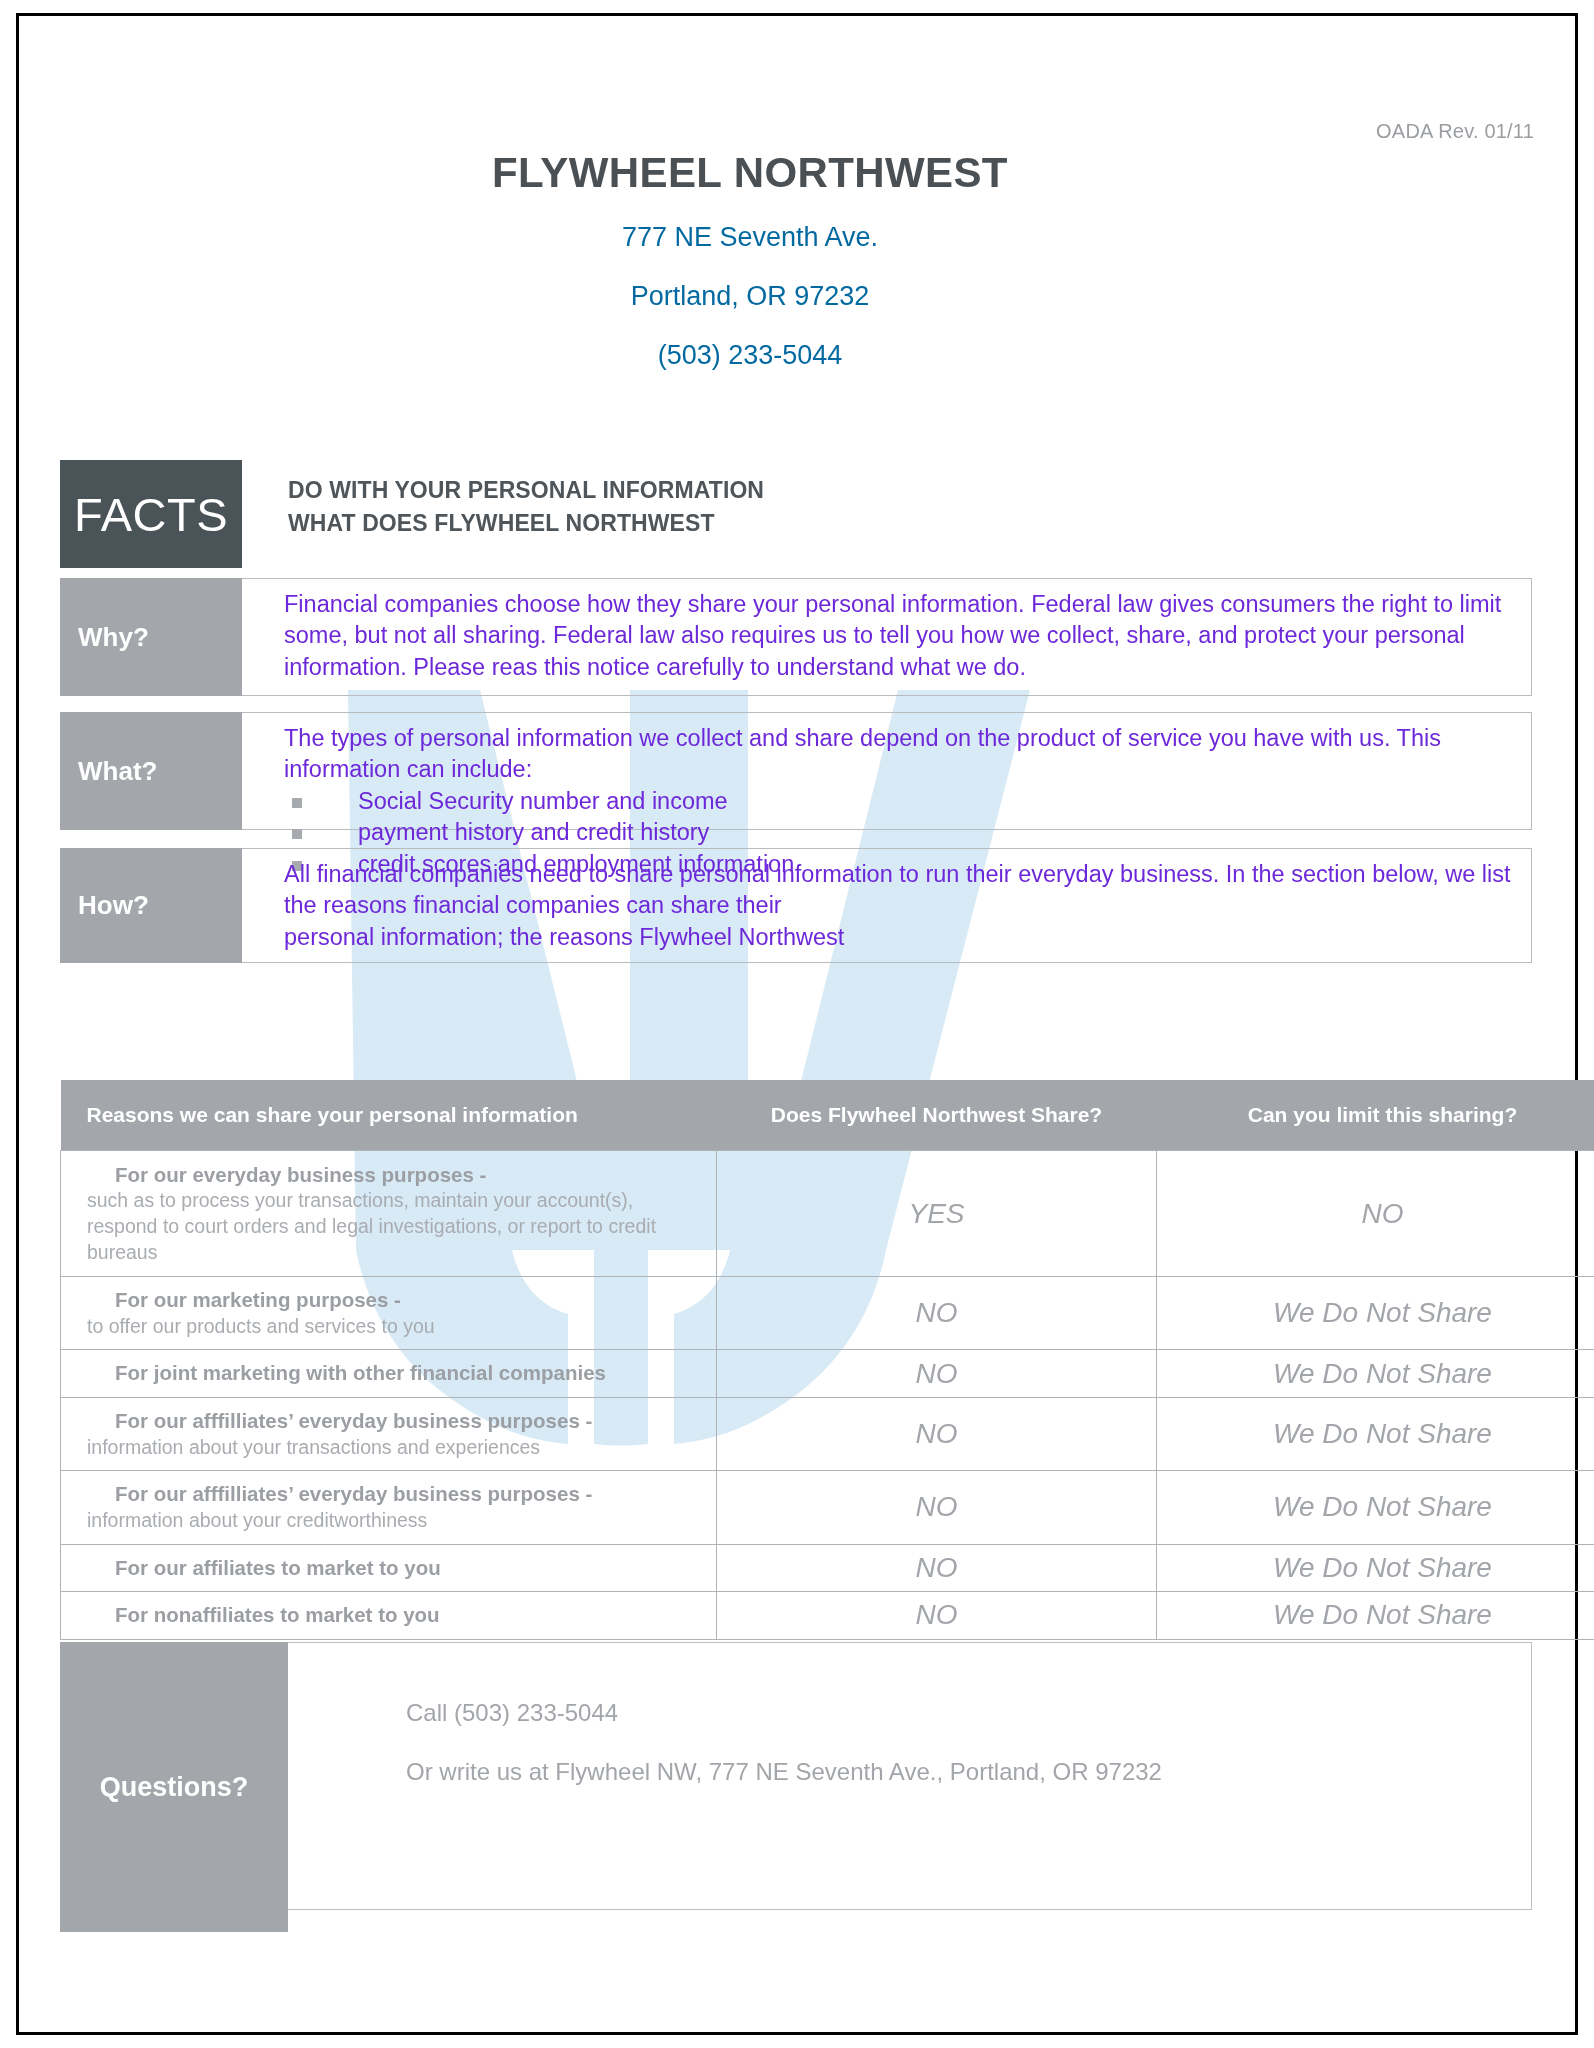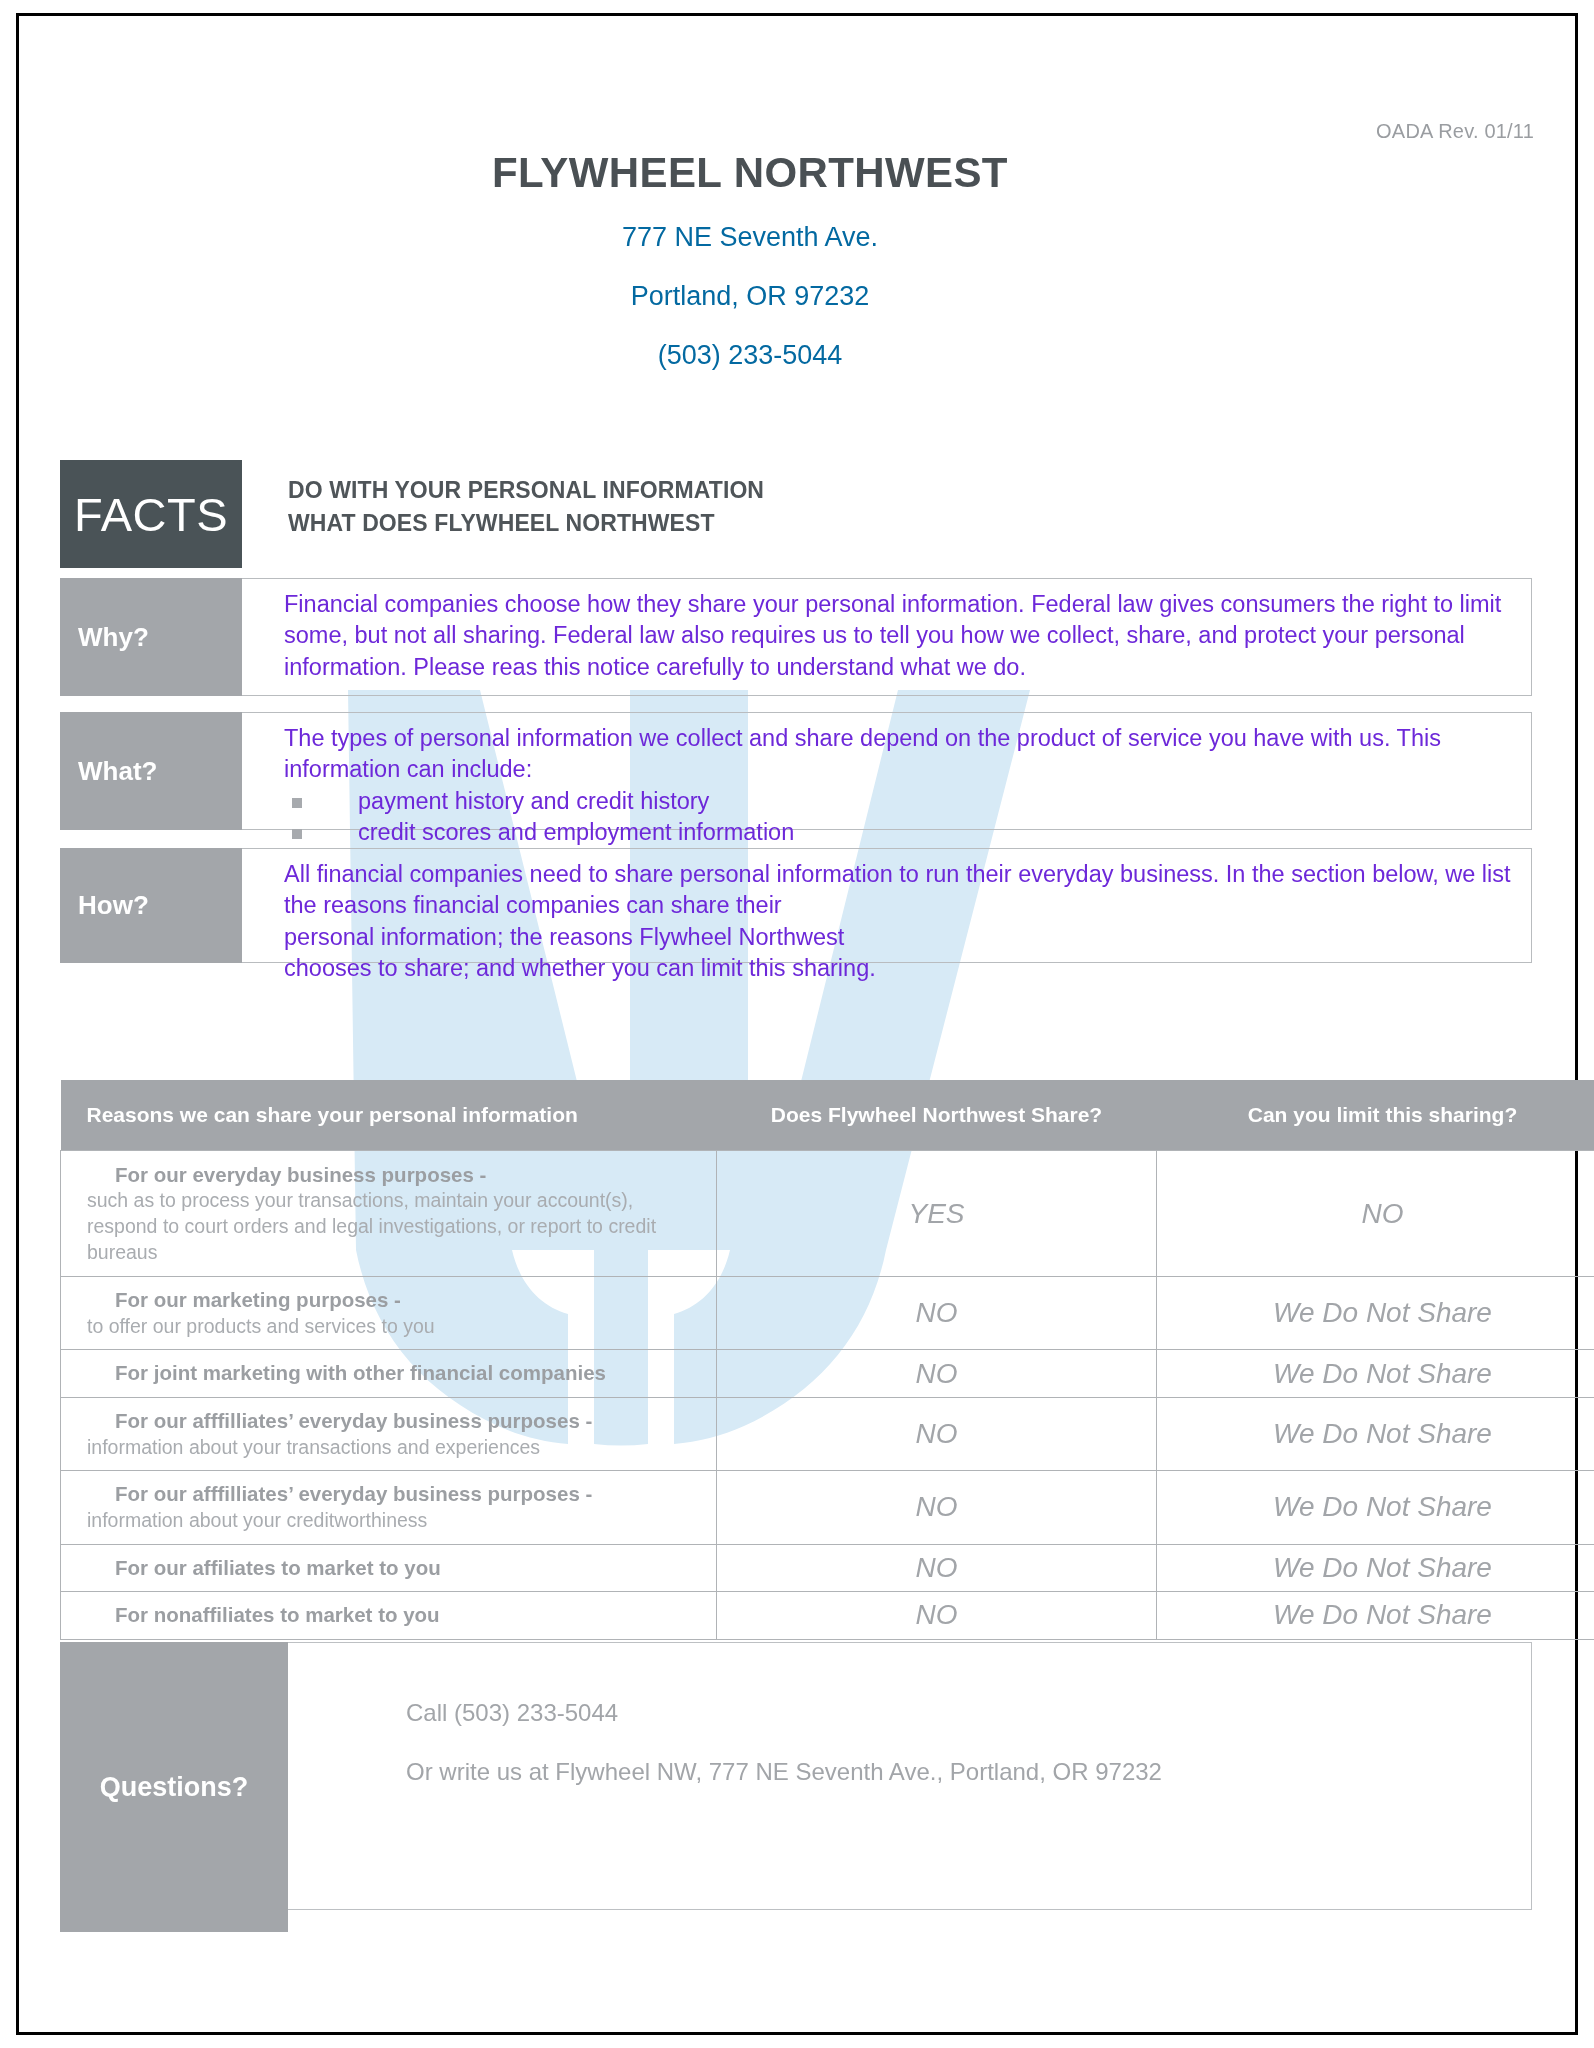--- a/index.html
+++ b/index.html
@@ -306,32 +306,32 @@
       <div class="body">
         <p>Financial companies choose how they share your personal information.  Federal law gives consumers the right to limit some, but not all sharing.  Federal law also requires us to tell you how we collect, share, and protect your personal information.  Please reas this notice carefully to understand what we do.</p>
       </div>
     </div>
 
     <div class="qrow" id="row-what">
       <div class="label">What?</div>
       <div class="body">
         <p>The types of personal information we collect and share depend on the product of service you have with us.  This information can include:</p>
         <ul class="bullets">
+          <li>Social Security number and income</li>
           <li>payment history and credit history</li>
           <li>credit scores and employment information</li>
         </ul>
       </div>
     </div>
 
     <div class="qrow" id="row-how">
       <div class="label">How?</div>
       <div class="body">
         <p>All financial companies need to share personal information to run their everyday business.  In the section below, we list the reasons financial companies can share their</p>
         <p>personal information; the reasons Flywheel Northwest</p>
-        <p>chooses to share; and whether you can limit this sharing.</p>
       </div>
     </div>
 
     <table id="share-table">
       <thead>
         <tr>
           <th class="c1">Reasons we can share your personal information</th>
           <th class="c2">Does Flywheel Northwest Share?</th>
           <th class="c3">Can you limit this sharing?</th>
         </tr>

